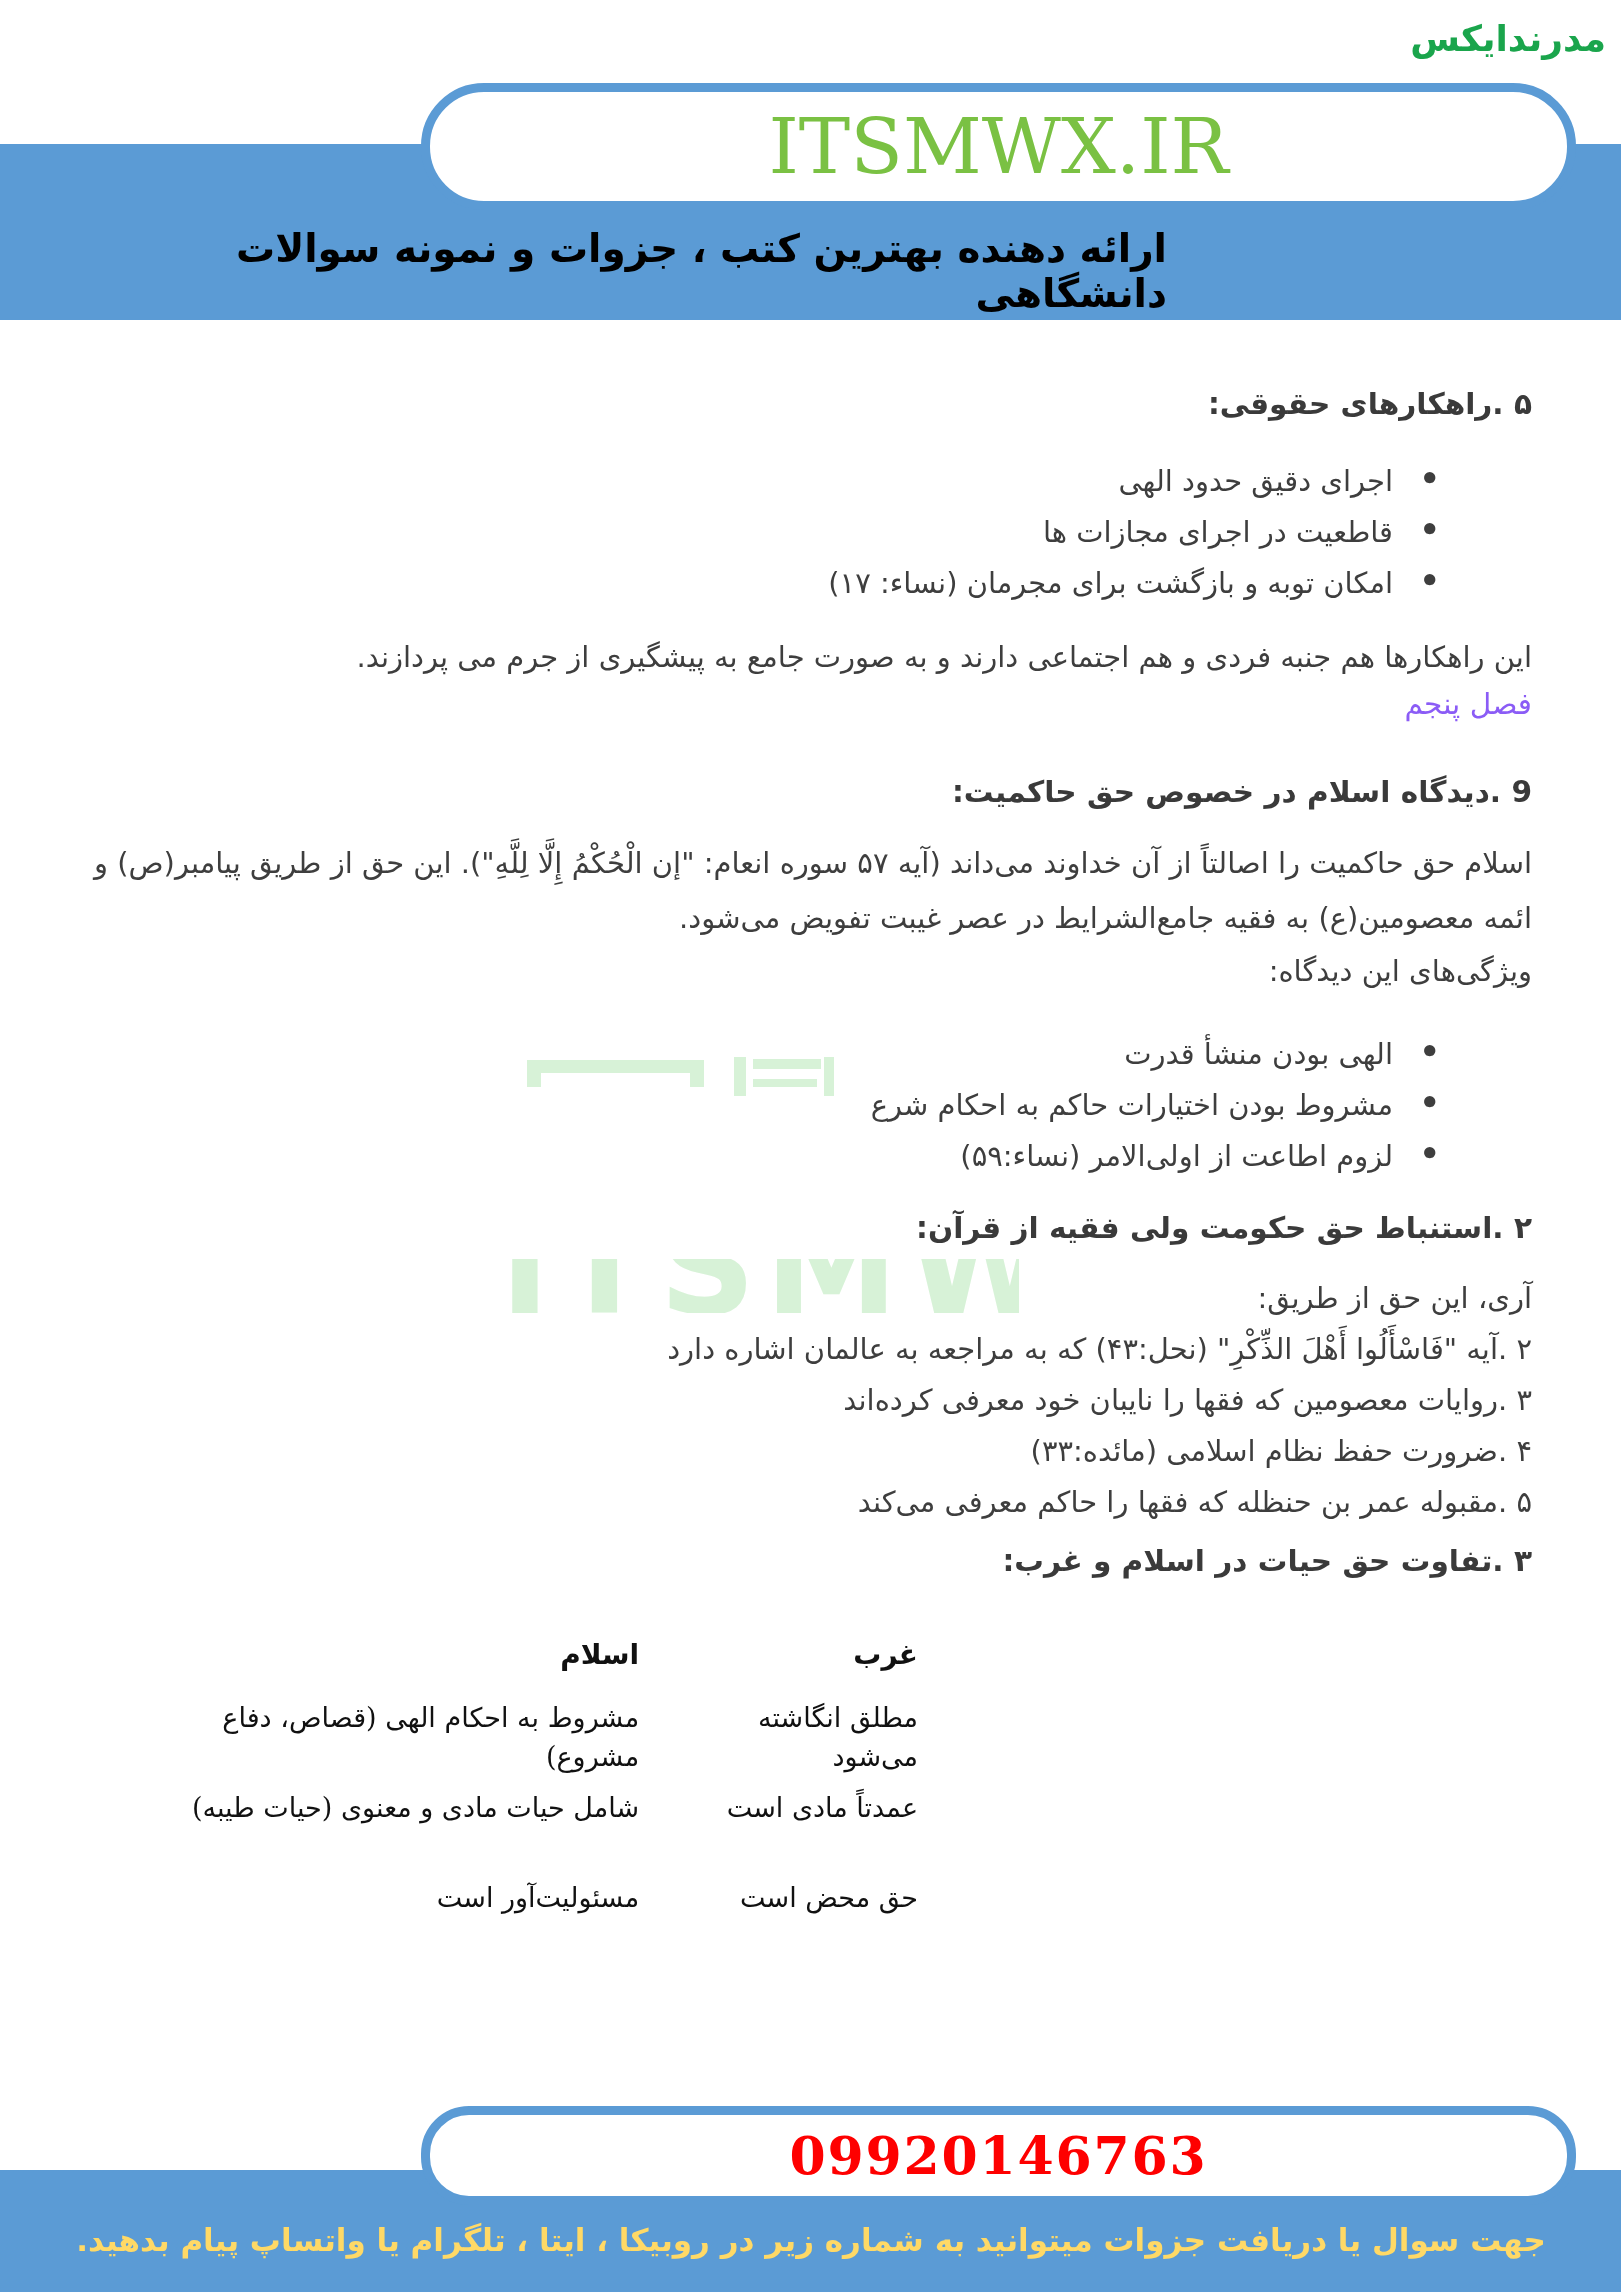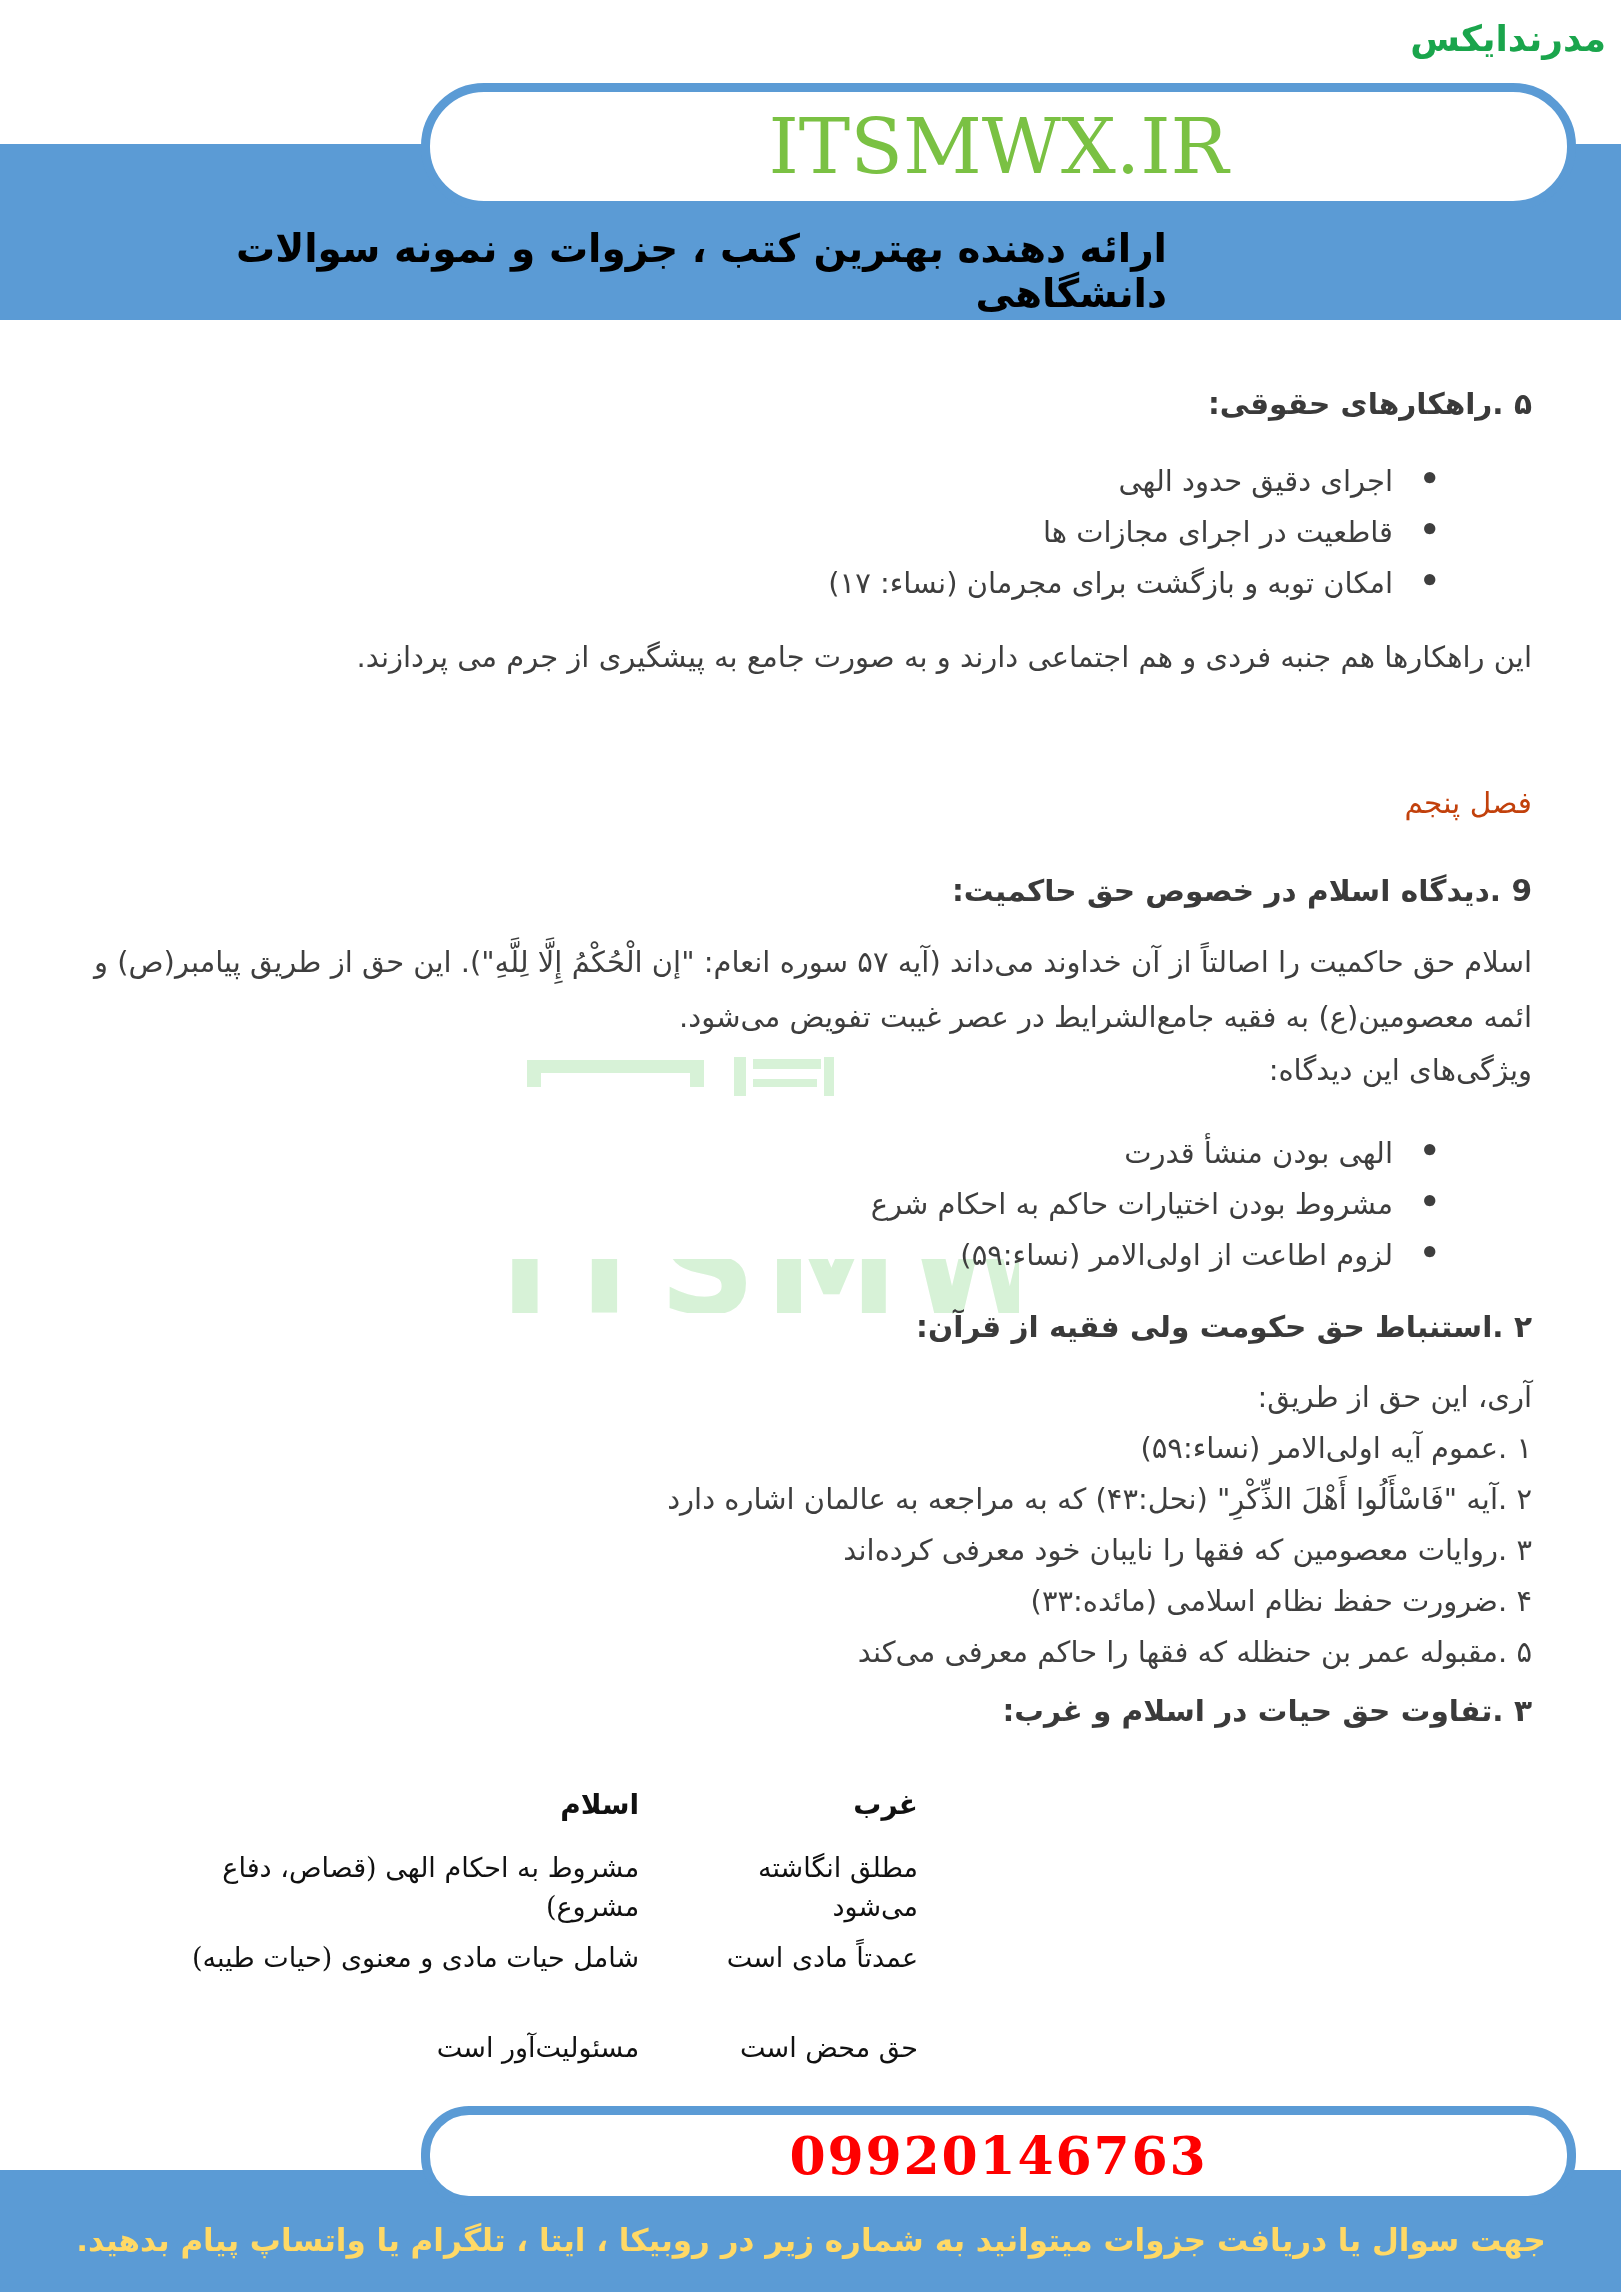--- a/index.html
+++ b/index.html
@@ -29,21 +29,21 @@
   
   .content{position:absolute;top:320px;right:90px;left:94px;direction:rtl;
            text-align:right;font-size:29px;line-height:1.45;color:#3e3e3e;z-index:1;}
   .content h2{font-size:29.6px;font-weight:bold;color:#3a3a3a;margin:0;}
   .h-sec5{margin-top:63px !important;}
   ul.bullets{list-style:none;margin:30px 0 0 0;padding:0 139px 0 0;line-height:51px;}
   ul.bullets li{position:relative;}
   ul.bullets li::before{content:"\2022";position:absolute;right:-47px;top:-1.8px;
                         font-weight:bold;font-size:32px;}
   .para{margin:23px 0 0 0;line-height:51px;}
-  .chapter{margin-top:99px;font-size:29.6px;color:#c2410c;}
+  .chapter{font-size:29.6px;color:#8b5cf6;}
   .h-sec1{margin-top:45px !important;}
   .para-lead{margin:22px 0 0 0;line-height:55px;text-align:justify;text-align-last:right;}
   .label-line{margin:0;line-height:51px;}
   .bullets-2{margin-top:32px !important;}
   .h-sec2{margin-top:25px !important;}
   .intro-line{margin:23px 0 0 0;line-height:51px;}
   .plainlist{line-height:51px;}
   .h-sec3{margin-top:12.5px !important;}
 
   
@@ -115,21 +115,20 @@
         <li>الهی بودن منشأ قدرت</li>
         <li>مشروط بودن اختیارات حاکم به احکام شرع</li>
         <li>لزوم اطاعت از اولی‌الامر (نساء:۵۹)</li>
       </ul>
 
     <h2 class="h-sec2">۲ .استنباط حق حکومت ولی فقیه از قرآن:</h2>
 
     <p class="intro-line">آری، این حق از طریق:</p>
 
     <div class="plainlist">
-        <div>۱ .عموم آیه اولی‌الامر (نساء:۵۹)</div>
         <div>۲ .آیه "فَاسْأَلُوا أَهْلَ الذِّكْرِ" (نحل:۴۳) که به مراجعه به عالمان اشاره دارد</div>
         <div>۳ .روایات معصومین که فقها را نایبان خود معرفی کرده‌اند</div>
         <div>۴ .ضرورت حفظ نظام اسلامی (مائده:۳۳)</div>
         <div>۵ .مقبوله عمر بن حنظله که فقها را حاکم معرفی می‌کند</div>
       </div>
 
     <h2 class="h-sec3">۳ .تفاوت حق حیات در اسلام و غرب:</h2>
 
     <table class="cmp">
         <thead>

